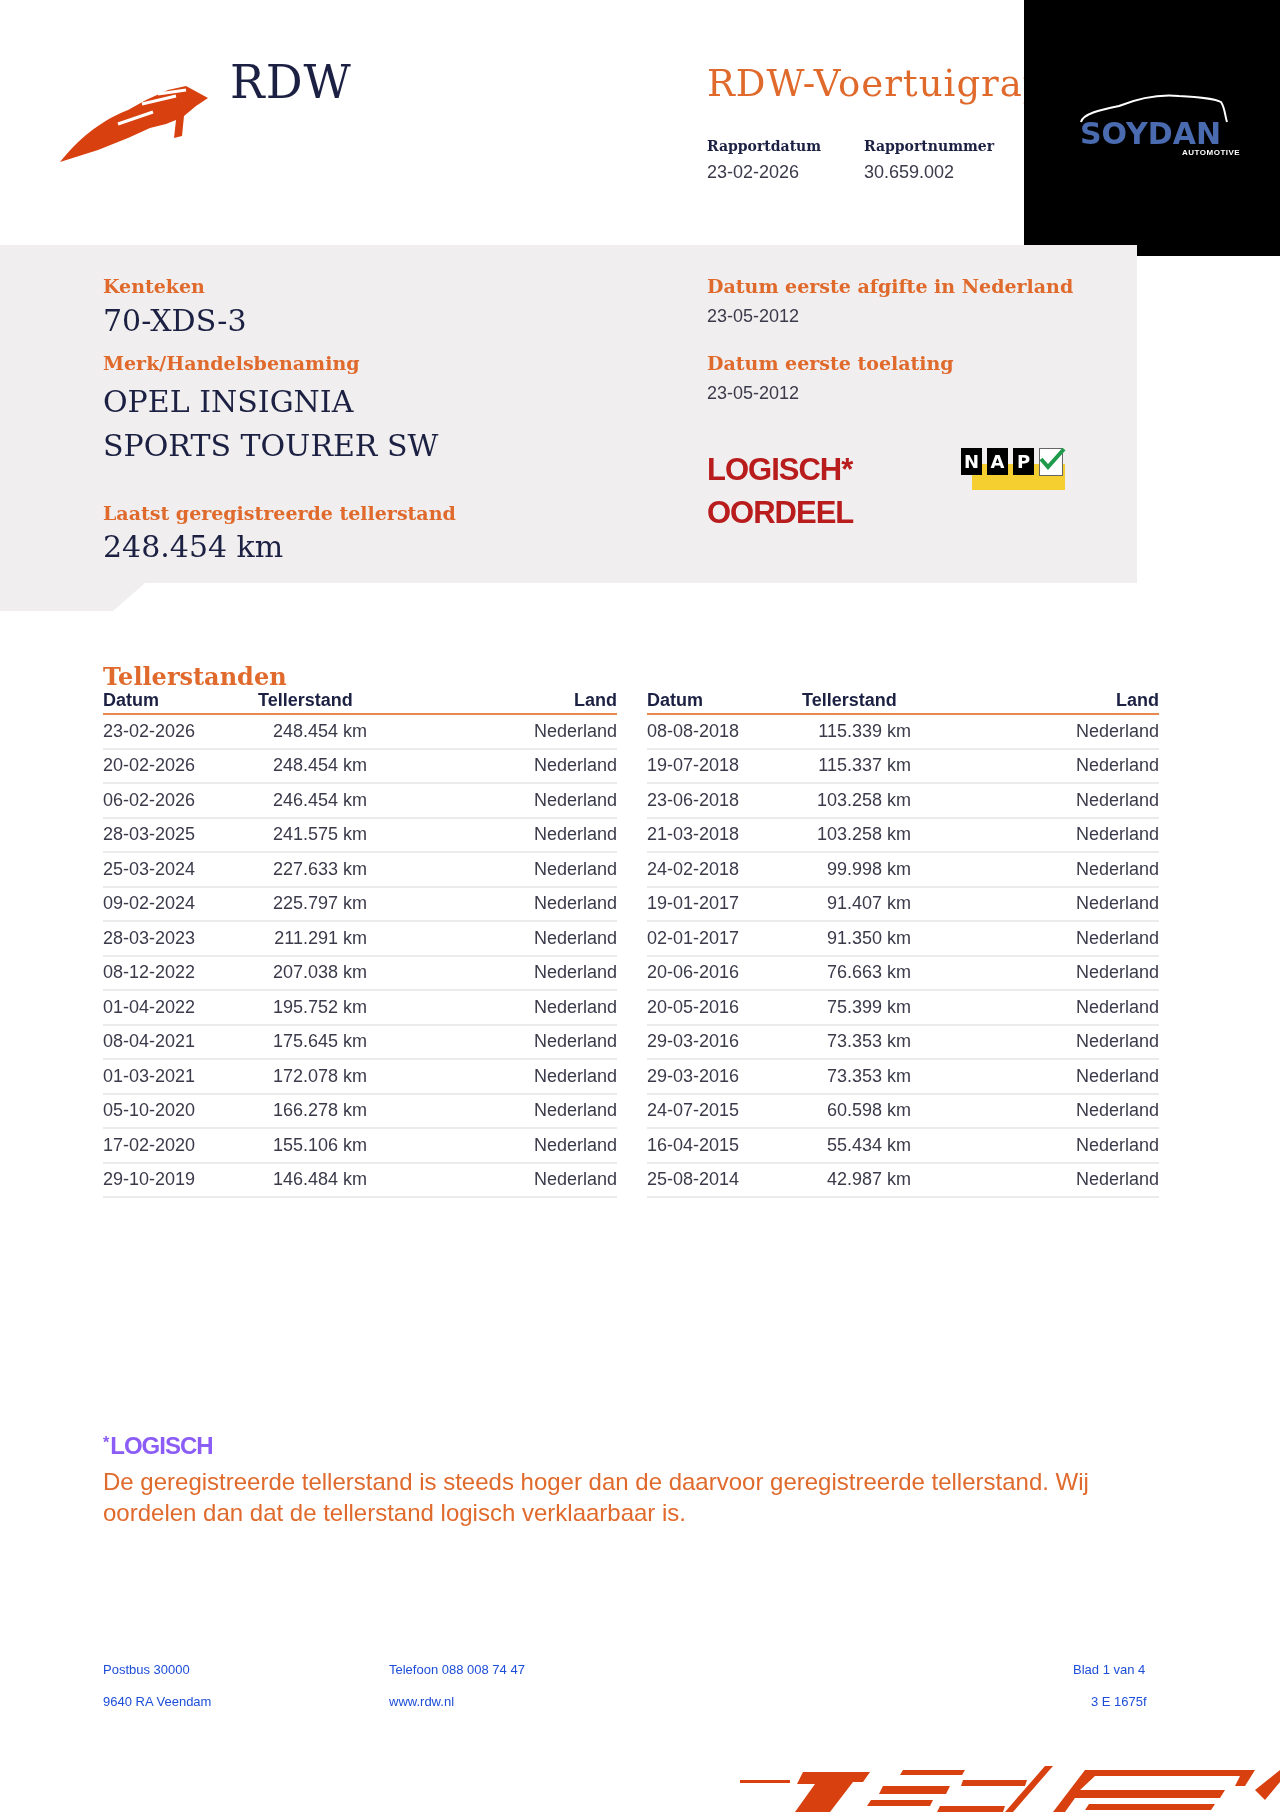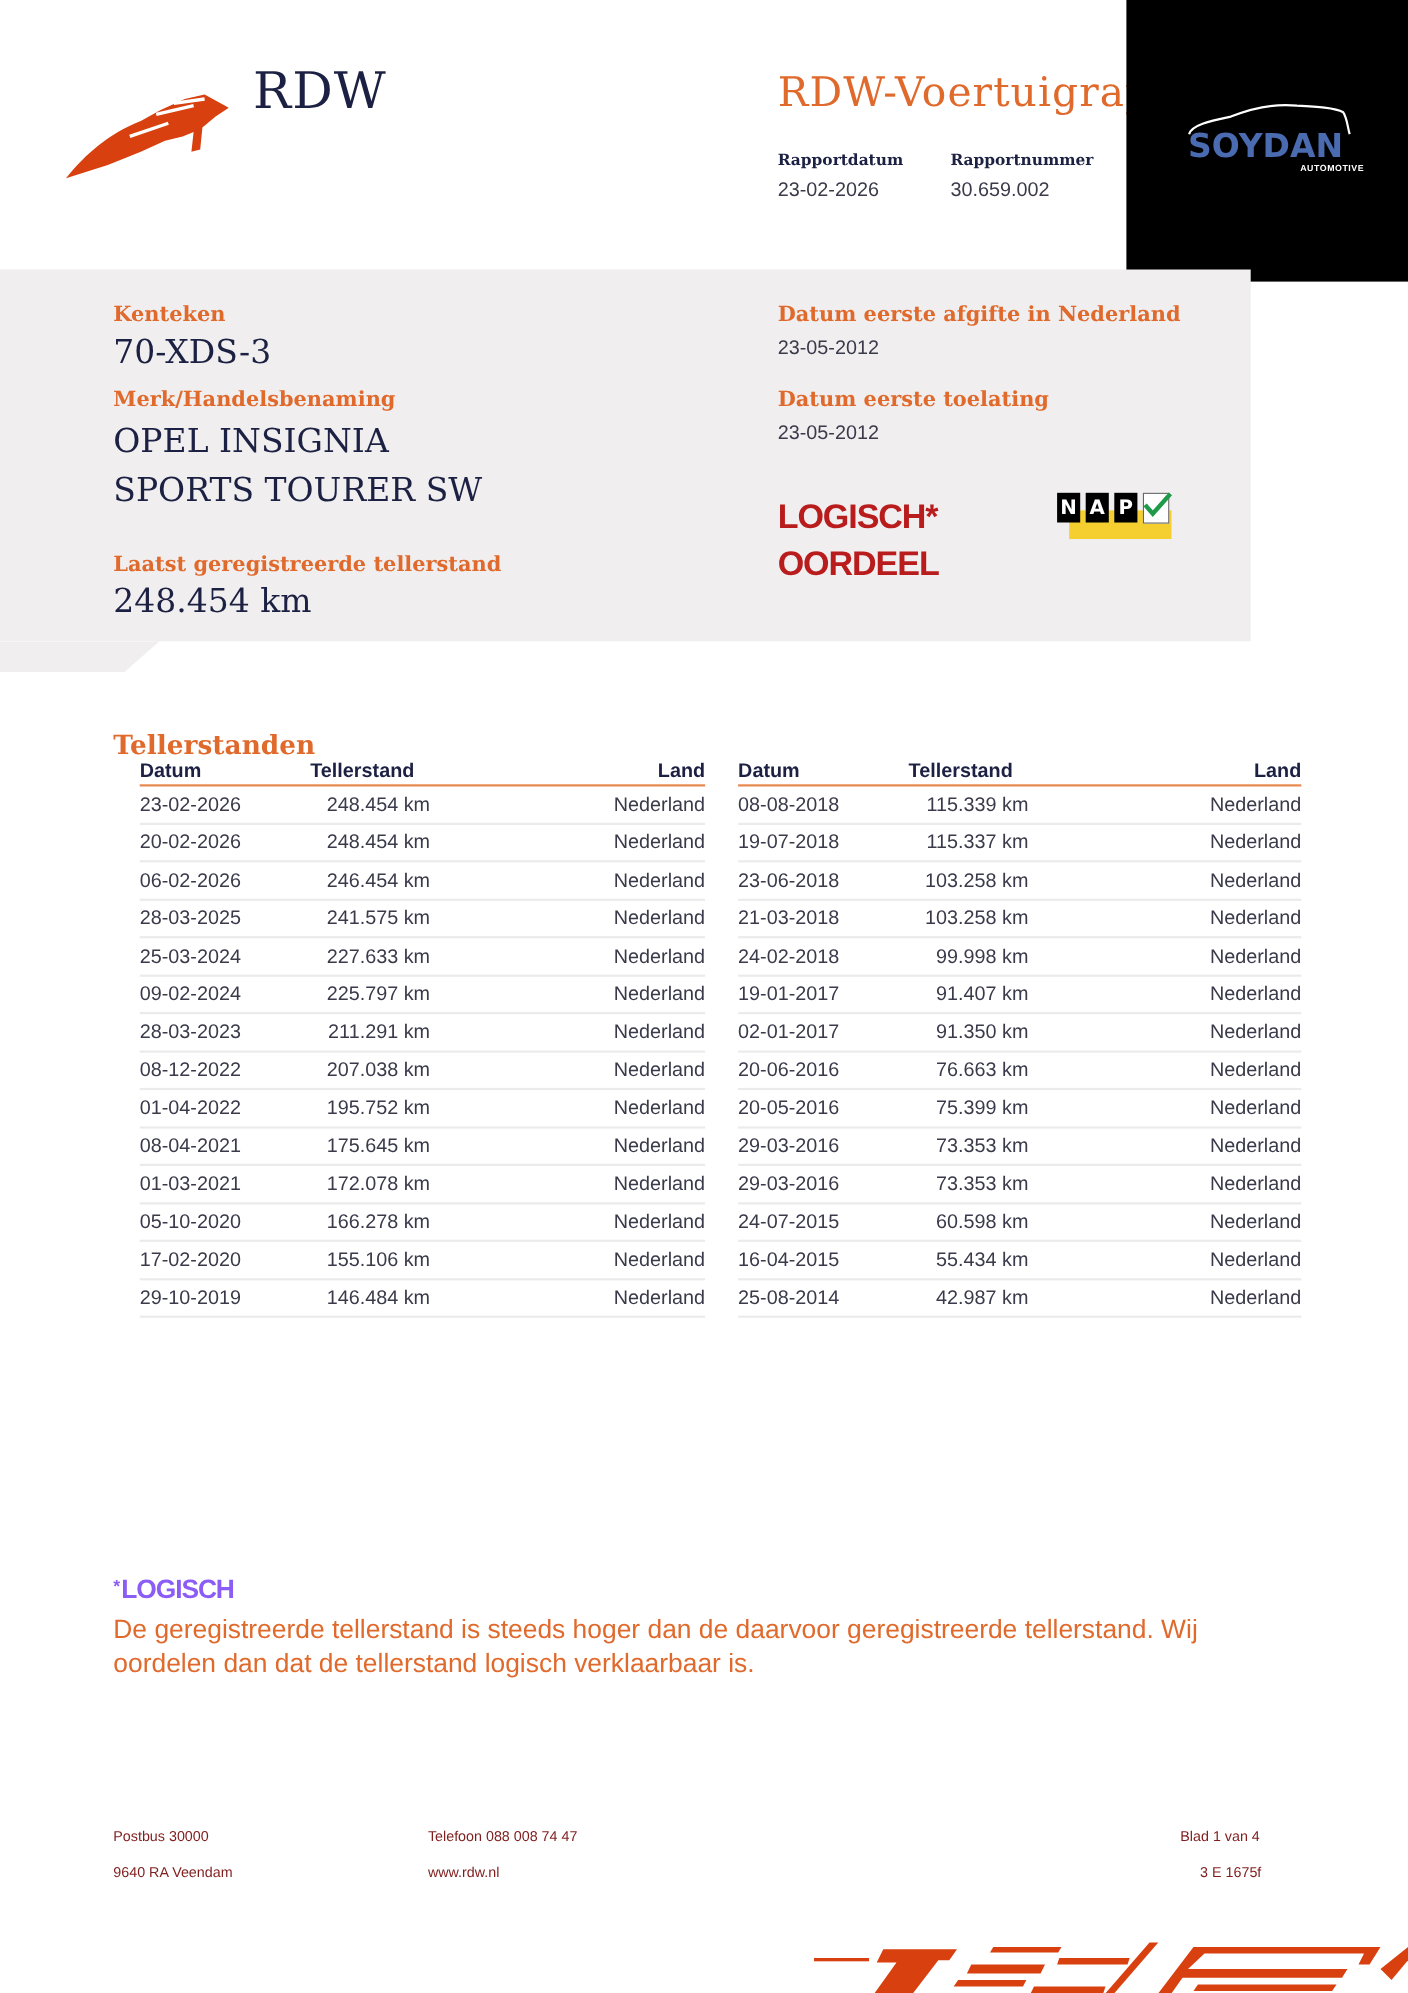--- a/index.html
+++ b/index.html
@@ -32,37 +32,37 @@
   .panel-value-sm { position: absolute; font-size: 18px; color: #3a3a4a; white-space: nowrap; }
   .verdict { position: absolute; left: 707px; font-size: 31px; font-weight: bold; color: #b91c1c; letter-spacing: -1px; }
 
   .nap { position: absolute; left: 961px; top: 446px; width: 114px; height: 46px; }
   .nap .yellow { position: absolute; left: 11px; top: 18px; width: 93px; height: 26px; background: #f5cf2f; }
   .nap .box { position: absolute; top: 2px; width: 21px; height: 27px; background: #000; color: #fff; font-weight: bold; font-size: 18px; text-align: center; line-height: 27px; font-family: "DejaVu Sans", sans-serif; }
   .nap .check { position: absolute; left: 78px; top: 2px; width: 24px; height: 28px; background: #fff; border: 1px solid #666; }
 
   
   .section-title { position: absolute; left: 103px; top: 662px; font-size: 24px; font-weight: bold; color: #e0692c; }
-  .tbl { position: absolute; top: 690px; width: 514px; margin-left: 24px; }
+  .tbl { position: absolute; top: 690px; width: 514px; }
   .tbl-left { left: 103px; }
   .tbl-right { left: 647px; width: 512px; }
   .th { display: flex; height: 25px; border-bottom: 2px solid #e8874e; font-weight: bold; font-size: 18px; color: #1c2143; }
   .tr { display: flex; height: 34.5px; align-items: center; border-bottom: 2px solid #ebebeb; font-size: 18px; color: #3a3a4a; }
   .c-date { width: 155px; }
   .c-km { width: 109px; text-align: right; }
   .c-land { flex: 1; text-align: right; }
   .th .c-km { text-align: left; }
 
   
   .fn-title { position: absolute; left: 103px; top: 1432px; font-size: 24px; font-weight: bold; color: #8b5cf6; letter-spacing: -1px; }
   .fn-title .star { font-size: 16px; vertical-align: 6px; margin-right: 2px; }
   .fn-text { position: absolute; left: 103px; top: 1466px; width: 1000px; font-size: 24px; line-height: 31px; color: #e0692c; }
 
   
-  .foot { position: absolute; font-size: 13px; color: #7f1d1d; white-space: nowrap; }
+  .foot { position: absolute; font-size: 13px; color: #1d4ed8; white-space: nowrap; }
 
   .stripes { position: absolute; left: 735px; top: 1760px; width: 545px; height: 52px; }
 </style>
 </head>
 <body>
 
 <svg class="rdw-logo" viewBox="0 0 150 84">
   <path d="M2 82 C20 60 40 42 70 30 L88 20 L110 10 L128 6 L150 18 L138 26 L126 36 L124 56 L116 58 L118 40 L108 44 L92 48 L70 58 L40 70 Z" fill="#d8400f"></path>
   <path d="M60 44 L95 32 M84 24 L118 16 M100 14 L128 10" stroke="#ffffff" stroke-width="3" fill="none"></path>
 </svg>

